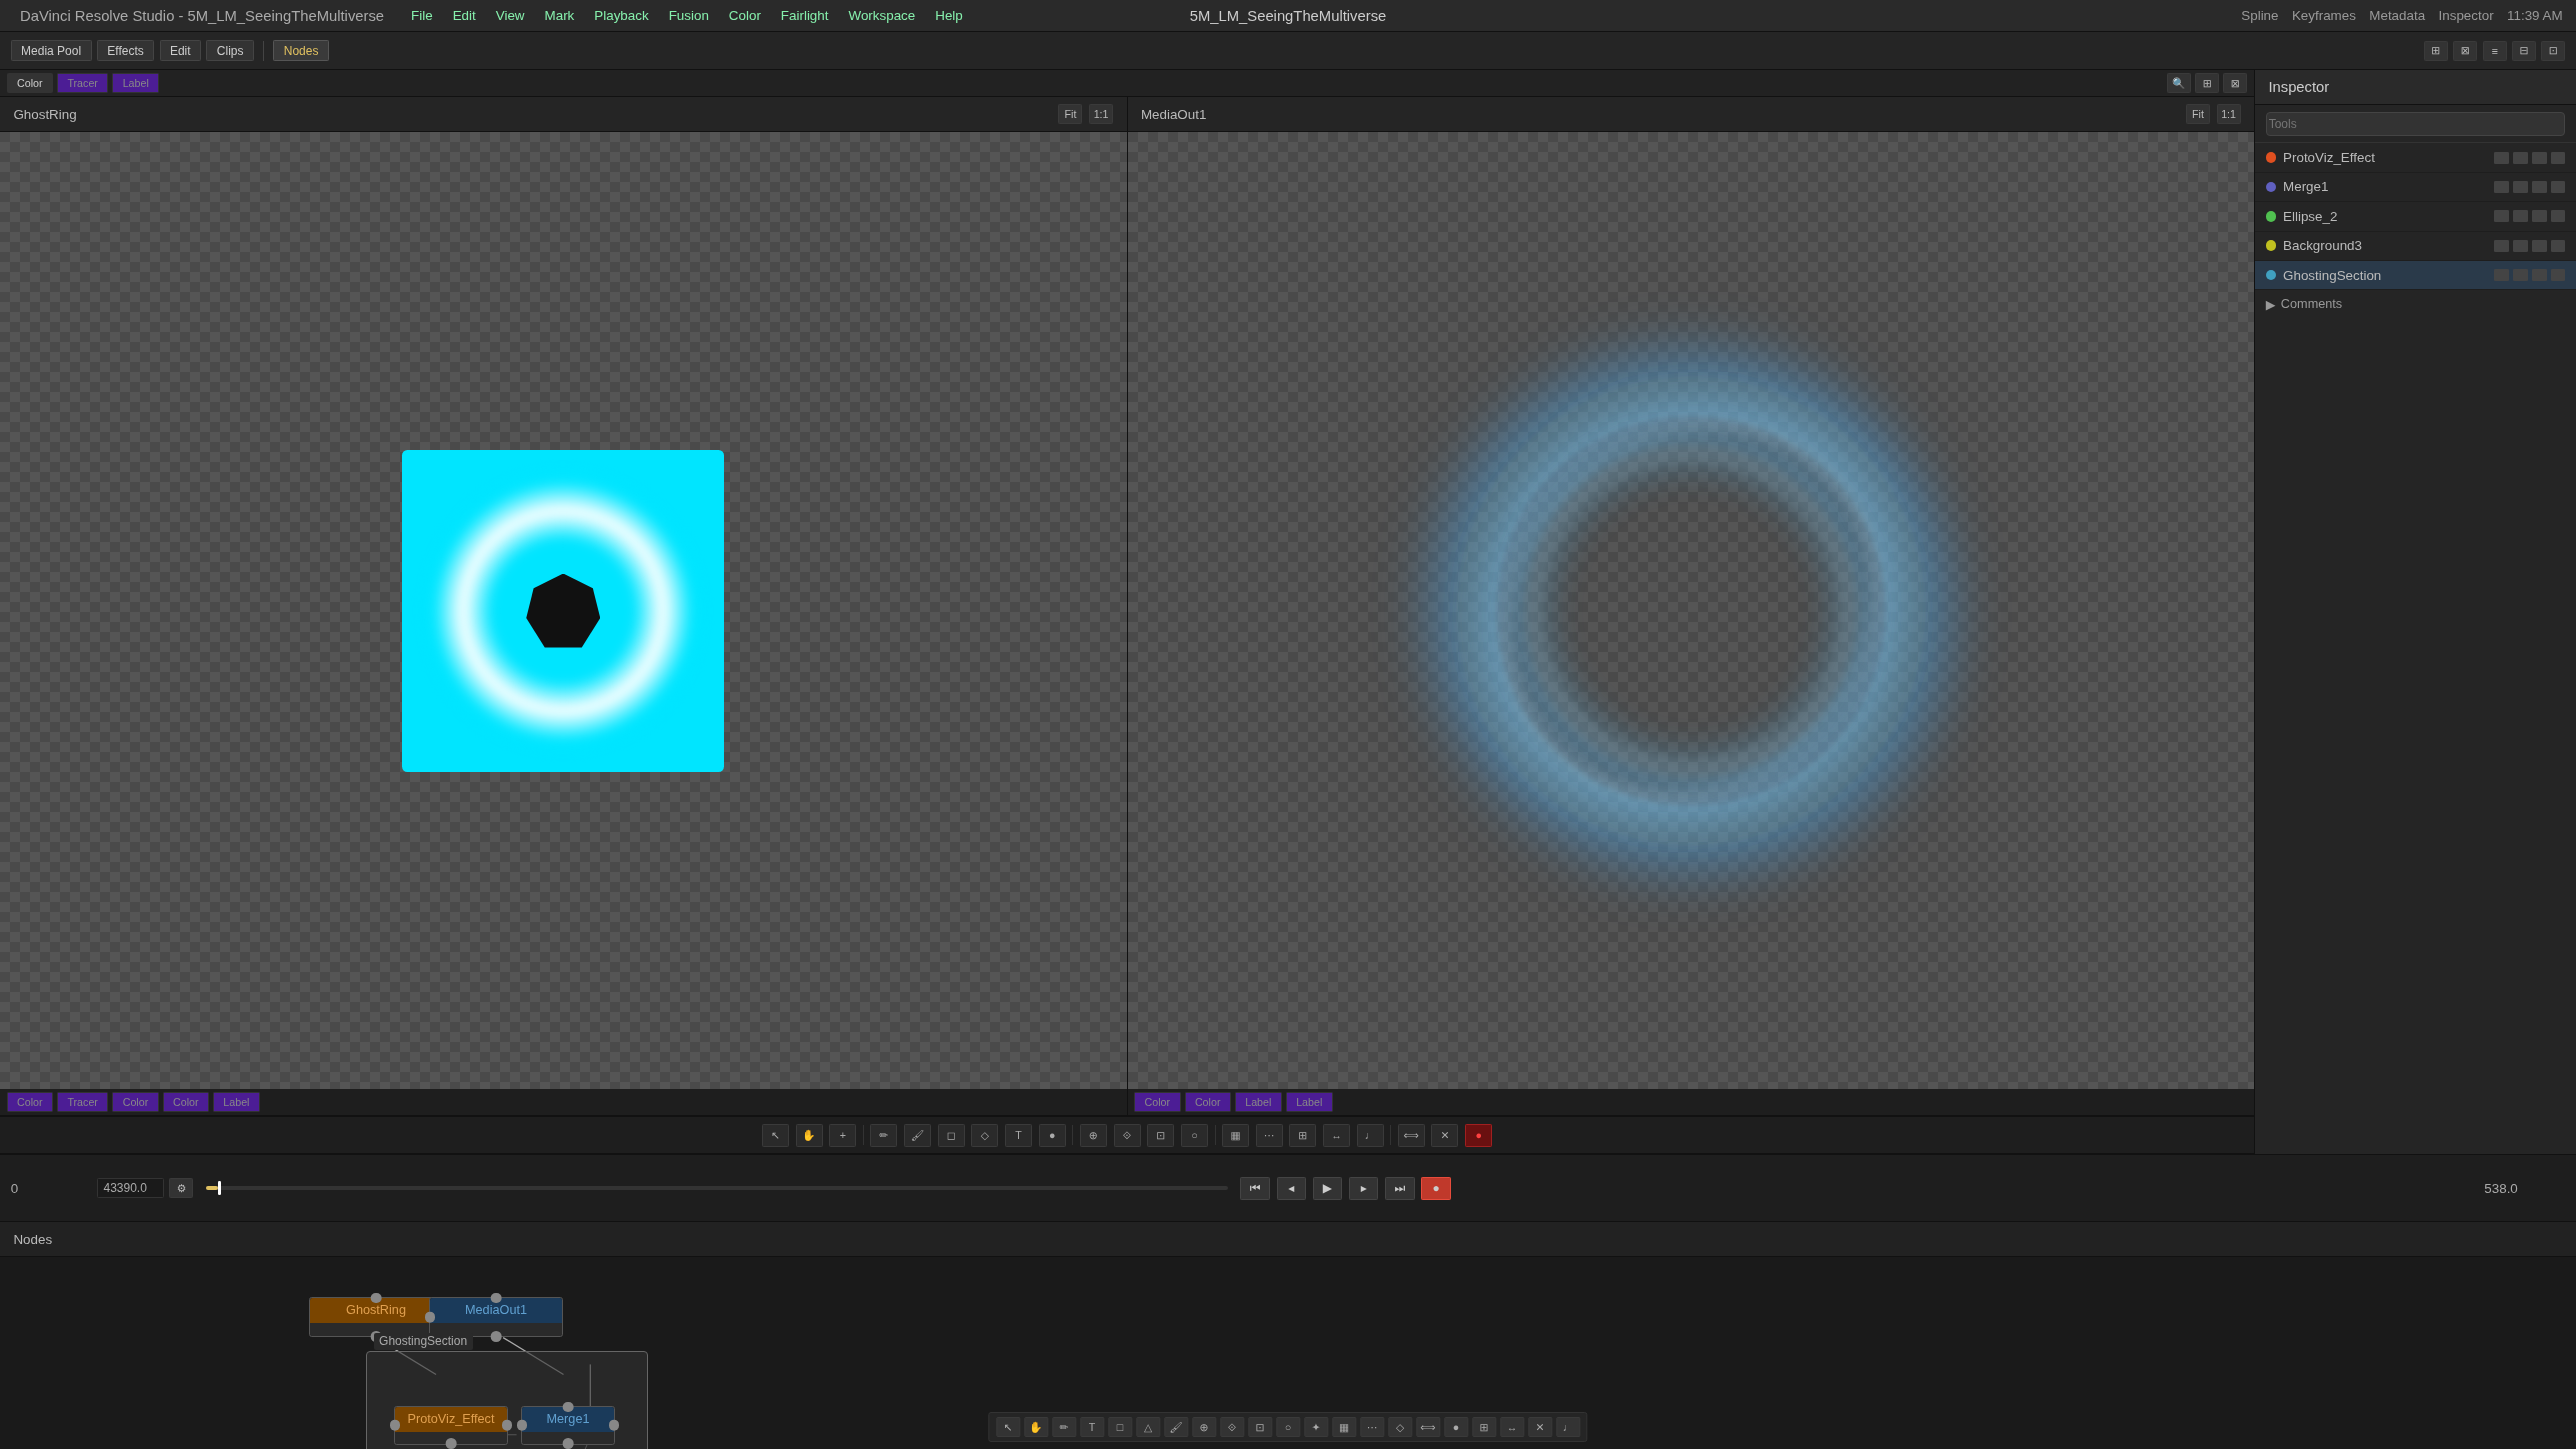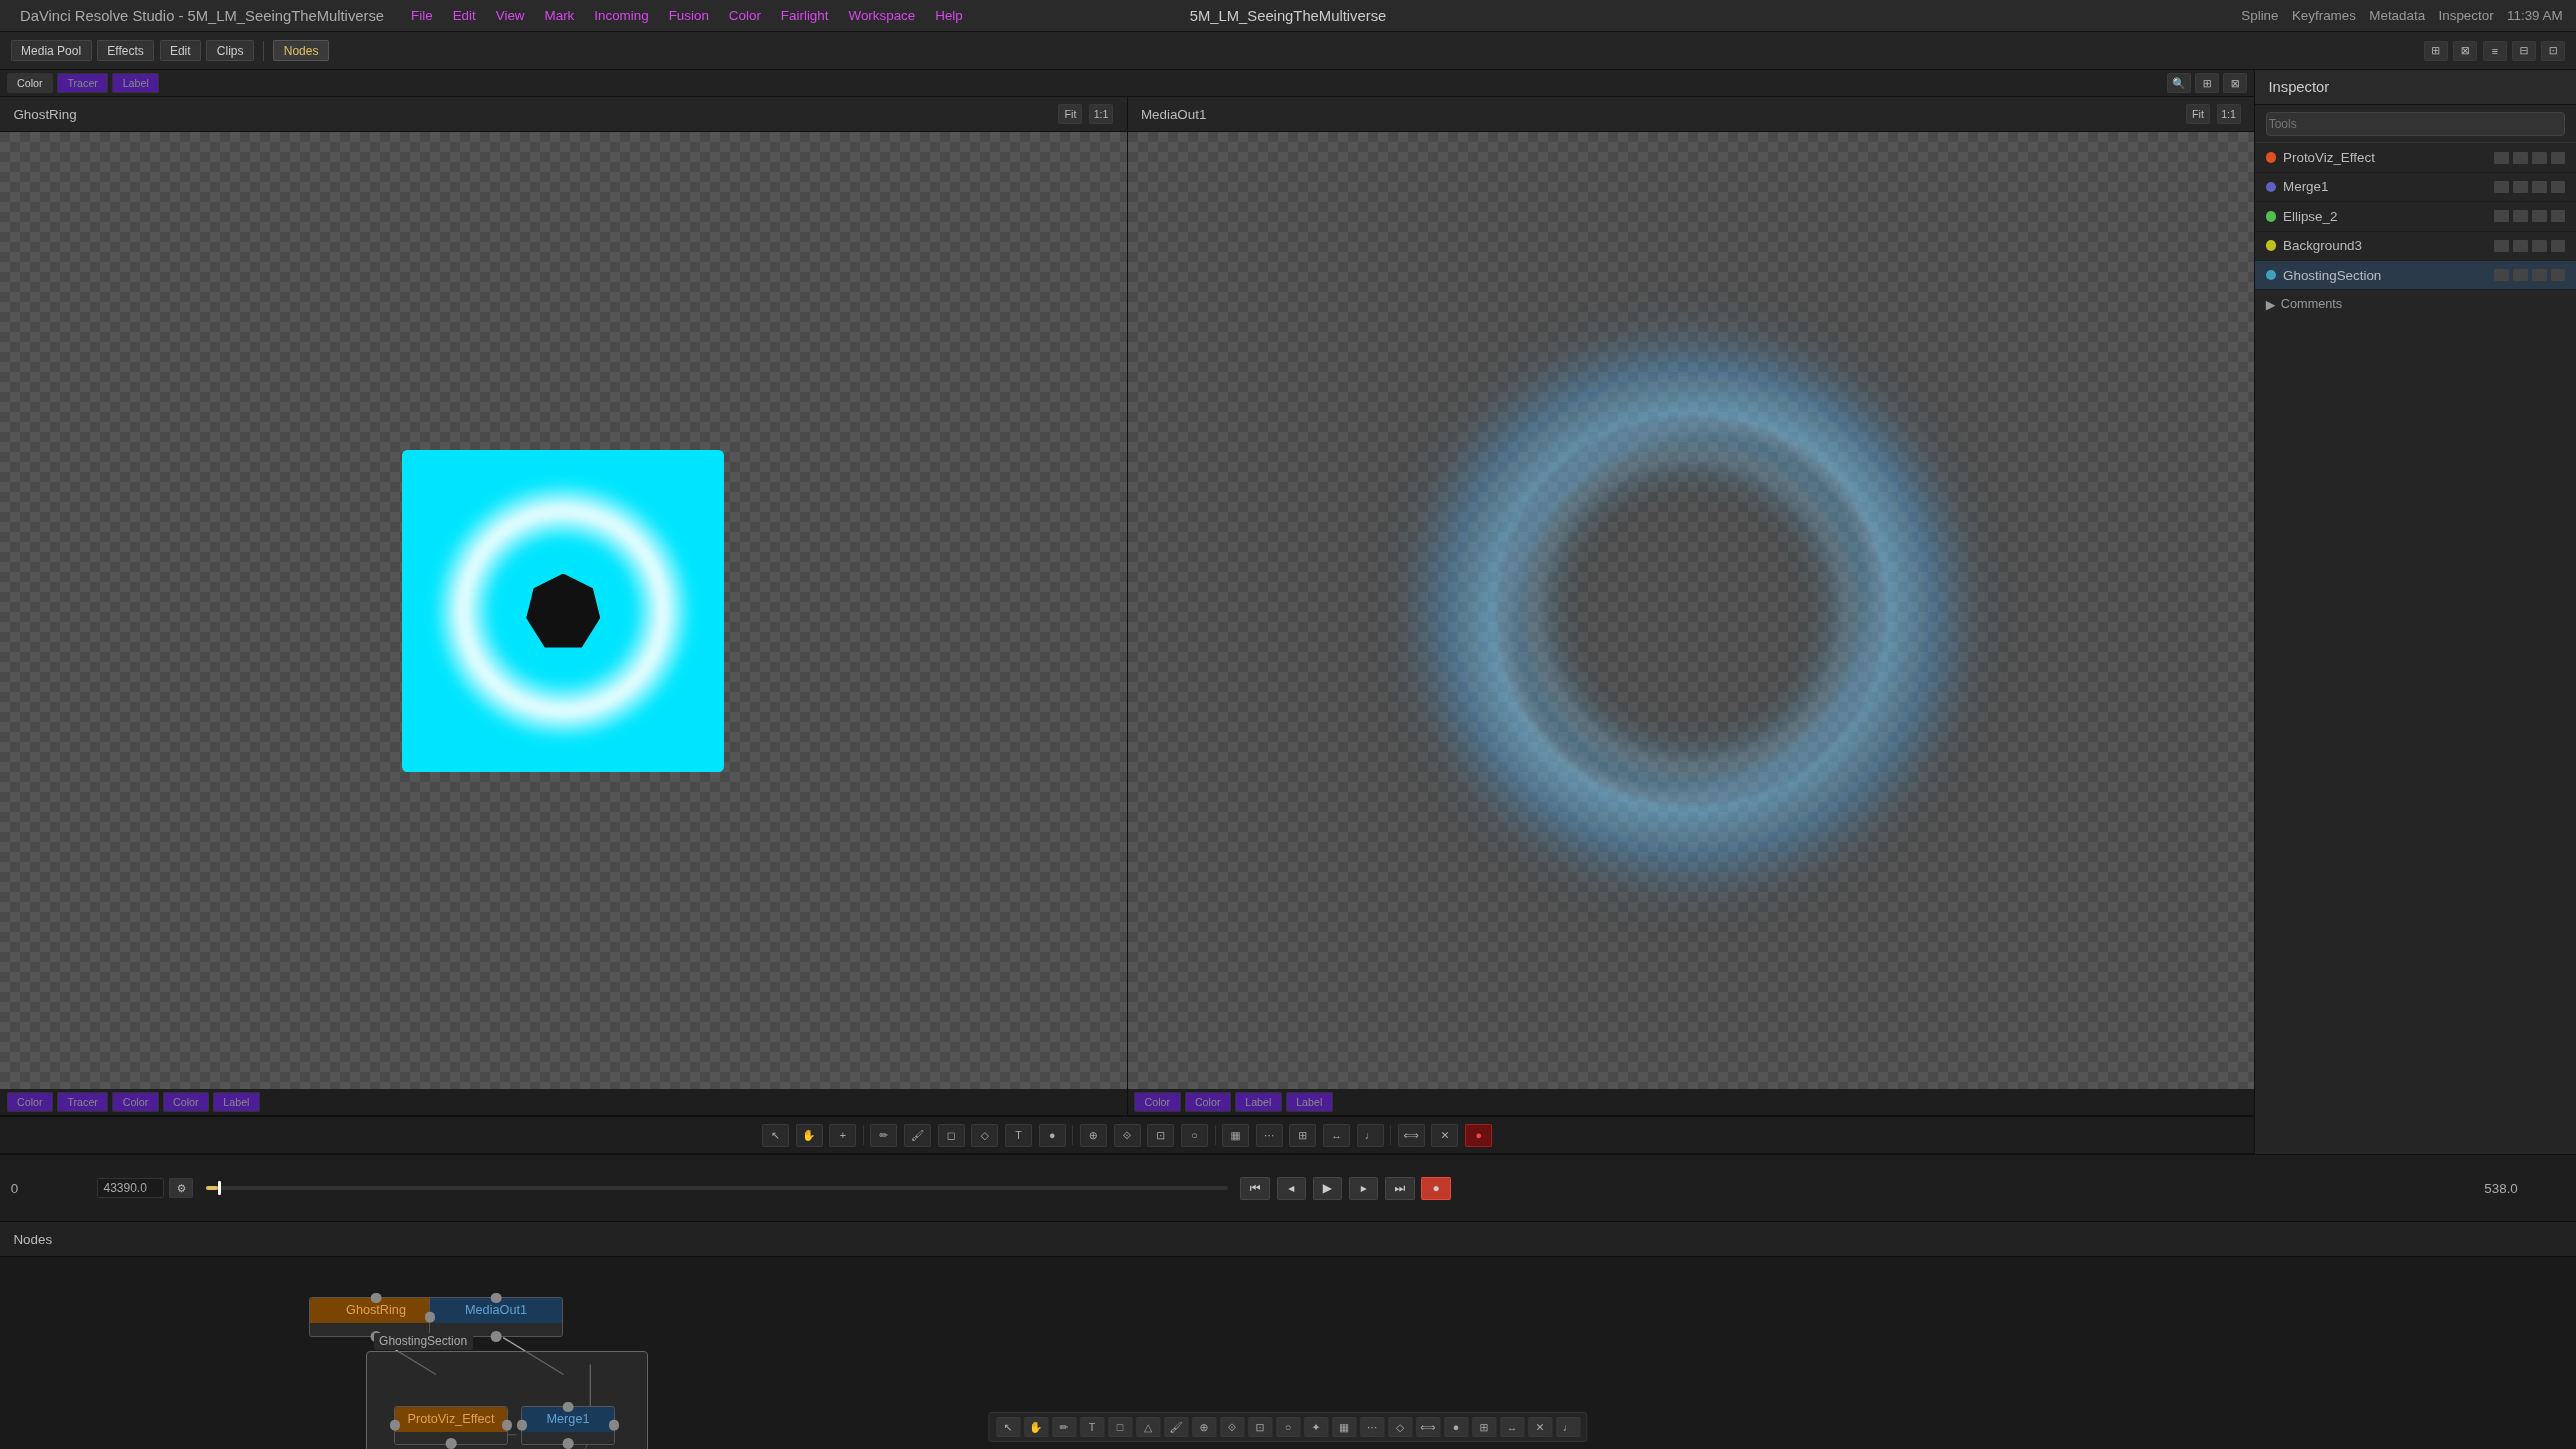--- a/index.html
+++ b/index.html
@@ -26,21 +26,21 @@
     }
     #title-bar .app-title {
       font-size: 14.8px;
       color: #aaa;
       margin-right: 27px;
     }
     #title-bar .menu-bar {
       display: flex;
       gap: 20px;
       font-size: 13.4px;
-      color: #d946ef;
+      color: #86efac;
     }
     #title-bar .menu-bar span {
       cursor: pointer;
     }
     #title-bar .window-title {
       position: absolute;
       left: 50%;
       transform: translateX(-50%);
       font-size: 14.8px;
       color: #ccc;
@@ -608,21 +608,21 @@
 
 <div id="layout">
 
   <div id="title-bar">
     <span class="app-title">DaVinci Resolve Studio - 5M_LM_SeeingTheMultiverse</span>
     <div class="menu-bar">
       <span>File</span>
       <span>Edit</span>
       <span>View</span>
       <span>Mark</span>
-      <span>Incoming</span>
+      <span>Playback</span>
       <span>Fusion</span>
       <span>Color</span>
       <span>Fairlight</span>
       <span>Workspace</span>
       <span>Help</span>
     </div>
     <div class="window-title">5M_LM_SeeingTheMultiverse</div>
     <div class="window-controls">
       <span>Spline</span>
       <span>Keyframes</span>

